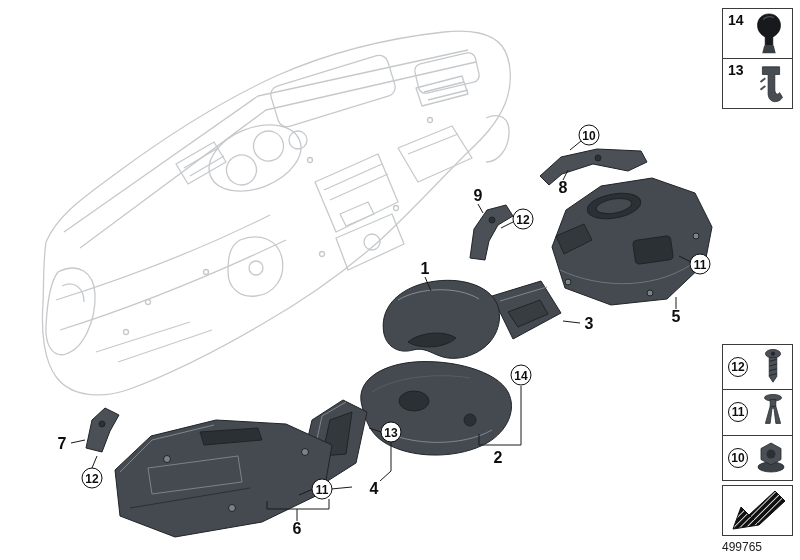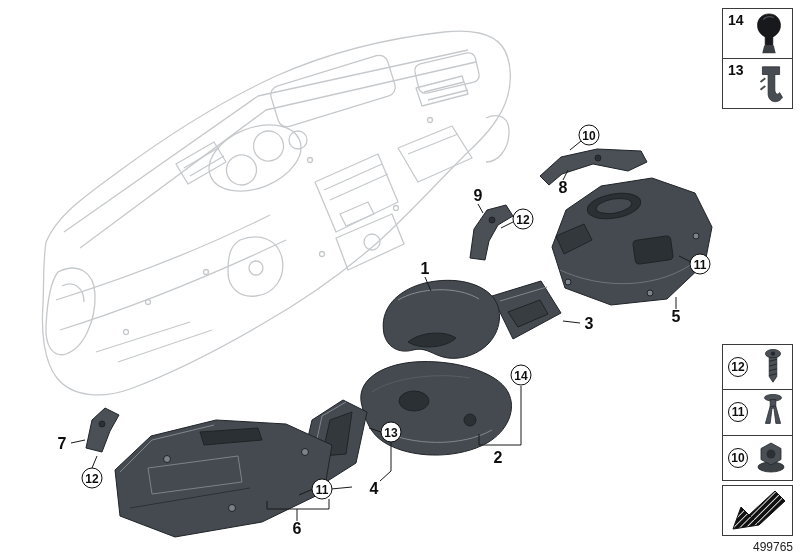--- a/index.html
+++ b/index.html
@@ -17,21 +17,21 @@
   .box .cell + .cell{border-top:1.6px solid #3b3b3b;}
   .box-top{top:8px;height:101px;}
   .box-fast{top:344px;height:137px;}
   .box-arrow{top:485px;height:51px;}
   .cell-num{position:absolute;left:5px;top:3px;font-size:14px;font-weight:700;color:#0d0d0d;}
   .cell-icon{position:absolute;right:6px;top:50%;transform:translateY(-50%);}
   .fast-circ{position:absolute;left:5px;top:50%;transform:translateY(-50%);width:20px;height:20px;
              border:1.6px solid #0d0d0d;border-radius:50%;display:flex;align-items:center;
              justify-content:center;font-size:12px;font-weight:700;background:#fff;color:#0d0d0d;}
   .arrow-wrap{position:absolute;inset:0;display:flex;align-items:center;justify-content:center;}
-  .drawing-number{position:absolute;left:722px;top:540px;width:71px;text-align:right;
+  .drawing-number{position:absolute;left:722px;top:540px;width:71px;text-align:left;
                   font-size:12px;color:#222;}
 </style>
 </head>
 <body>
 
 <div class="stage">
 
   <svg class="drawing" width="800" height="560" viewBox="0 0 800 560">
 
     <g fill="none" stroke="#c6c9cc" stroke-width="1.3" stroke-linejoin="round">

